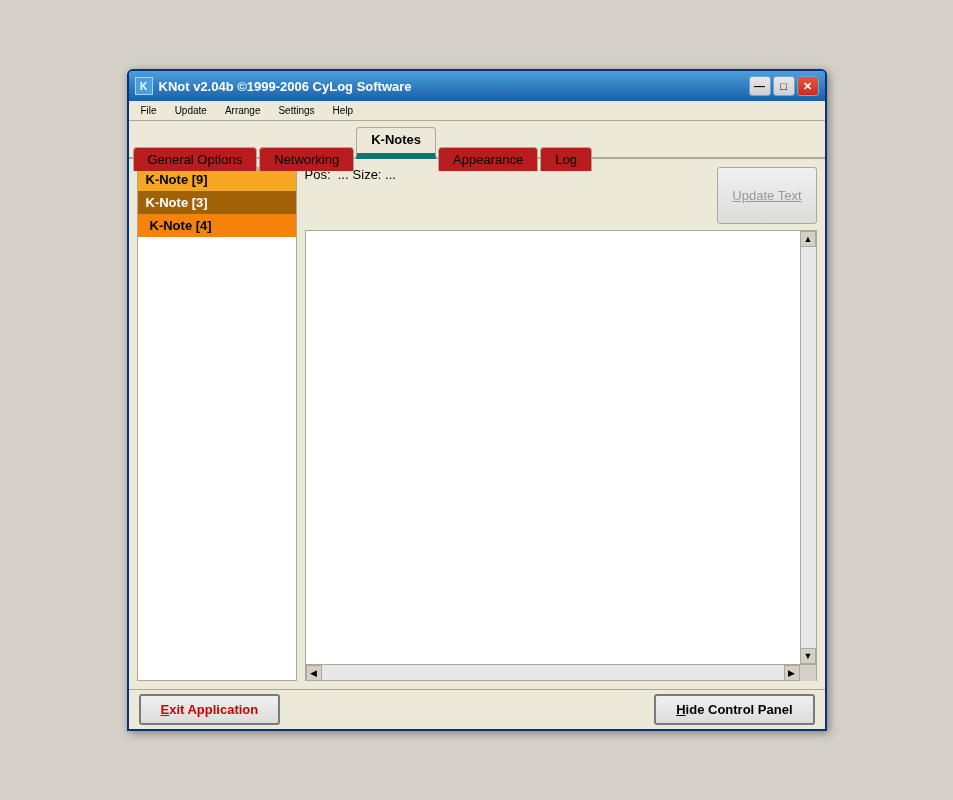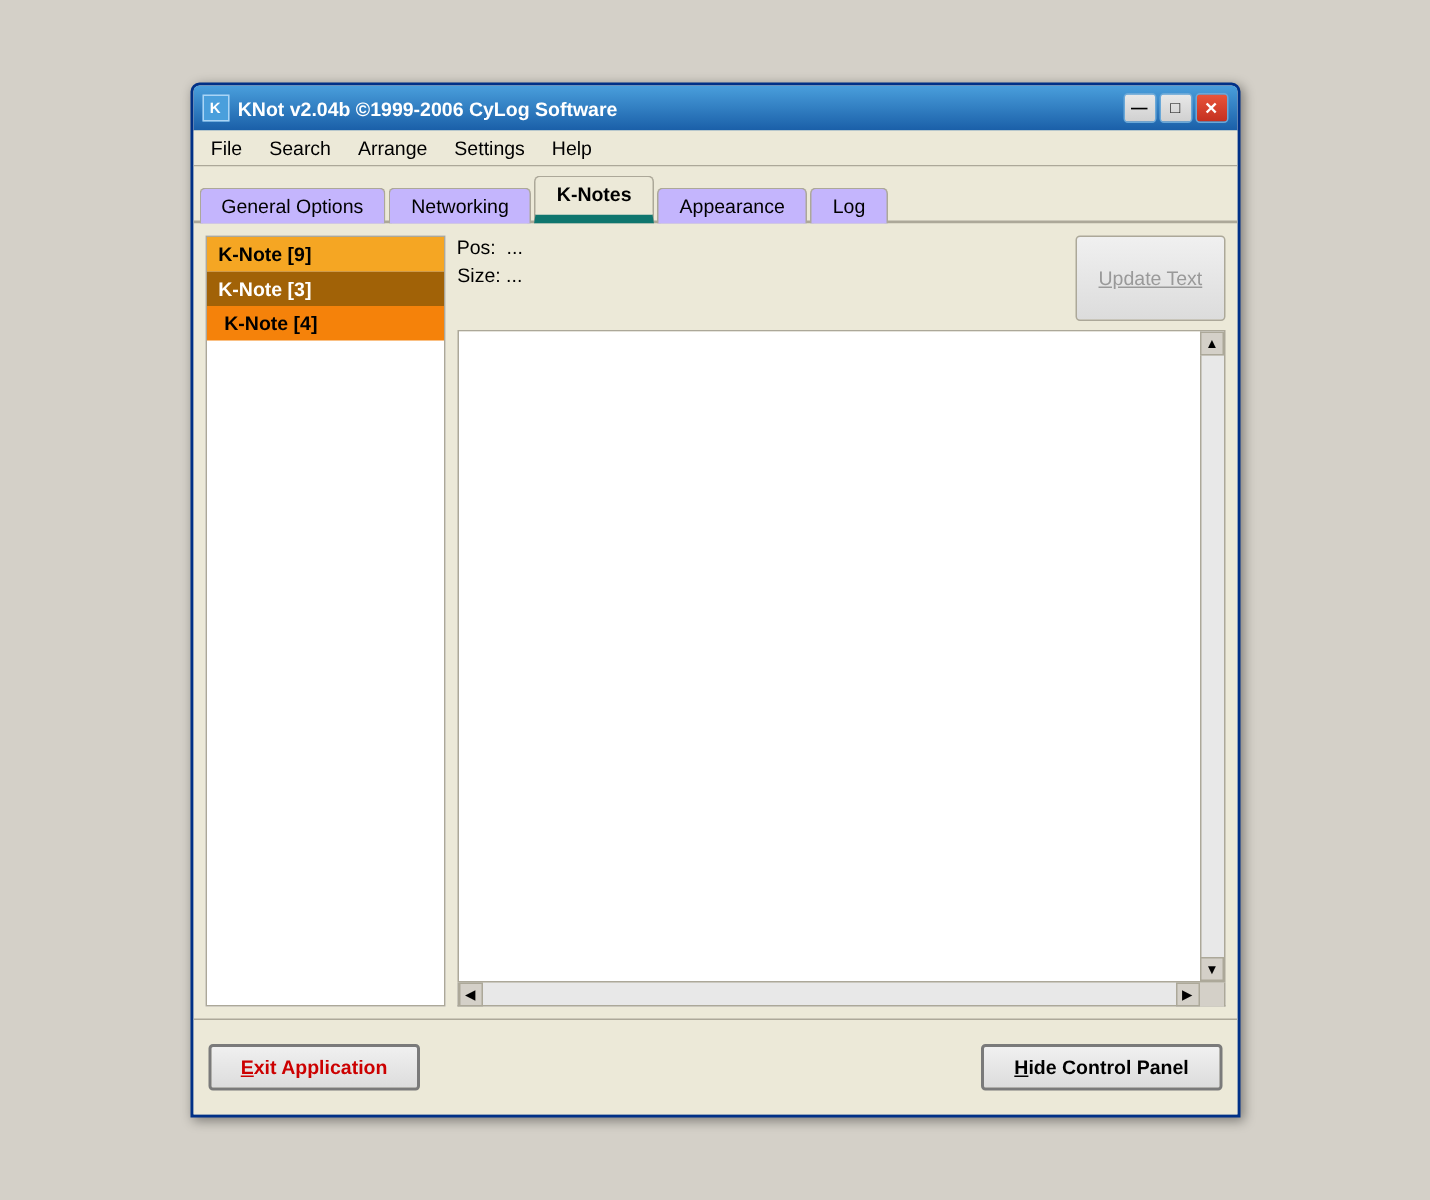--- a/index.html
+++ b/index.html
@@ -80,42 +80,42 @@
       background: #ece9d8;
       border-bottom: 1px solid #aca899;
       display: flex;
       padding: 2px 4px;
       gap: 2px;
     }
     .menu-item {
       padding: 2px 8px;
       cursor: pointer;
       border-radius: 2px;
-      font-size: 13px;
+      font-size: 10px;
     }
 
     
     .tab-bar {
       display: flex;
       align-items: flex-end;
       padding: 4px 4px 0 4px;
       background: #ece9d8;
       border-bottom: 2px solid #aca899;
       gap: 2px;
     }
     .tab {
       padding: 4px 14px;
       border: 1px solid #aca899;
       border-bottom: none;
       border-radius: 4px 4px 0 0;
-      background: #c4b5fd;
+      background: #b91c1c;
       cursor: pointer;
       font-size: 13px;
       position: relative;
-      top: 2px;
+      top: 14px;
     }
     .tab.active {
       background: #ece9d8;
       border-bottom: 6px solid #0f766e;
       font-weight: bold;
       z-index: 1;
       top: 2px;
       padding-bottom: 6px;
     }
 
@@ -154,23 +154,22 @@
       flex-direction: column;
       gap: 6px;
     }
     .note-info-row {
       display: flex;
       align-items: flex-start;
       justify-content: space-between;
     }
     .note-info {
       display: flex;
-      flex-direction: column;
+      flex-direction: row;
       gap: 4px;
-      text-align: center;
     }
     .note-info-line {
       font-size: 13px;
     }
     .update-btn {
       padding: 20px 14px;
       background: linear-gradient(to bottom, #f0f0f0, #dcdcdc);
       border: 1px solid #aca899;
       border-radius: 3px;
       cursor: pointer;
@@ -246,21 +245,21 @@
       height: 16px;
       background: #d4d0c8;
       flex-shrink: 0;
     }
 
     
     .bottom-bar {
       display: flex;
       justify-content: space-between;
       align-items: center;
-      padding: 16px 10px;
+      padding: 4px 10px;
       background: #ece9d8;
       border-top: 1px solid #aca899;
     }
     .bottom-btn {
       padding: 6px 20px;
       background: linear-gradient(to bottom, #f0f0f0, #dcdcdc);
       border: 2px solid #7a7a7a;
       border-radius: 3px;
       cursor: pointer;
       font-size: 13px;
@@ -285,21 +284,21 @@
     </div>
     <div class="title-bar-buttons">
       <div class="title-btn minimize">—</div>
       <div class="title-btn maximize">□</div>
       <div class="title-btn close">✕</div>
     </div>
   </div>
 
   <div class="menu-bar">
     <div class="menu-item">File</div>
-    <div class="menu-item">Search</div>
+    <div class="menu-item">Update</div>
     <div class="menu-item">Arrange</div>
     <div class="menu-item">Settings</div>
     <div class="menu-item">Help</div>
   </div>
 
   <div class="tab-bar">
     <div class="tab">General Options</div>
     <div class="tab">Networking</div>
     <div class="tab active">K-Notes</div>
     <div class="tab">Appearance</div>

